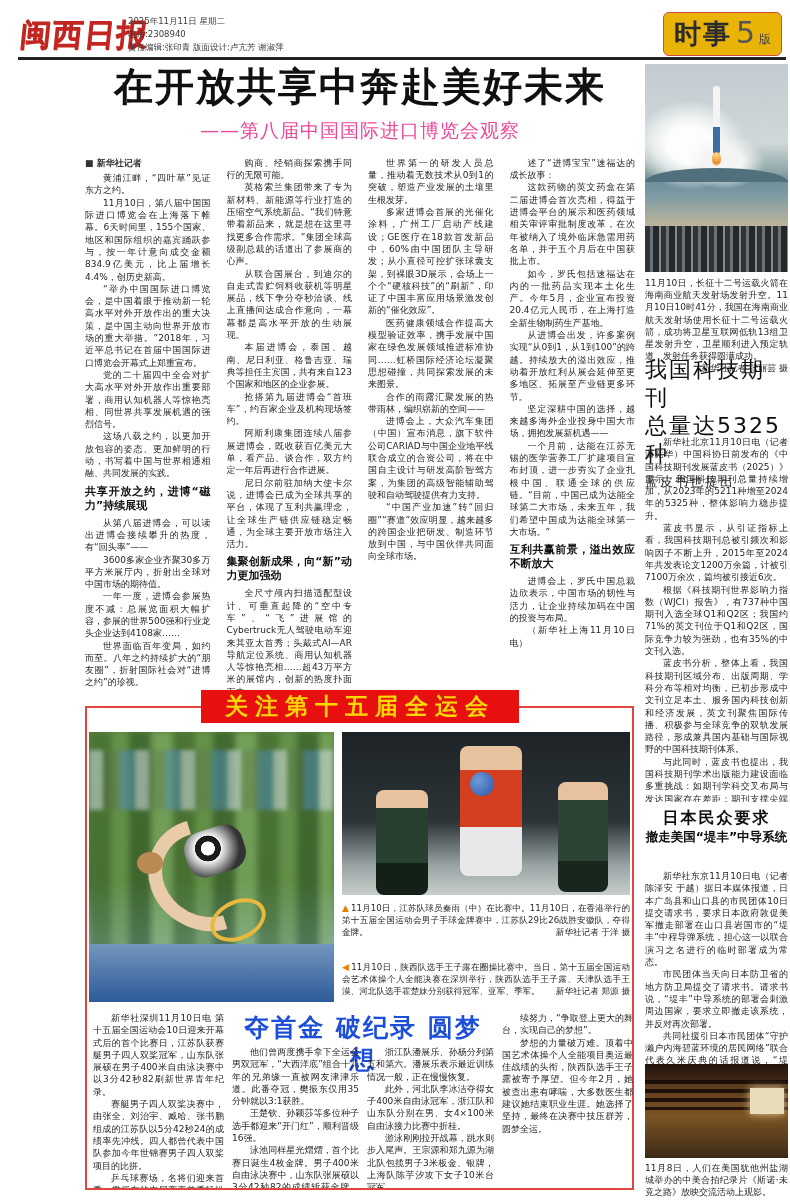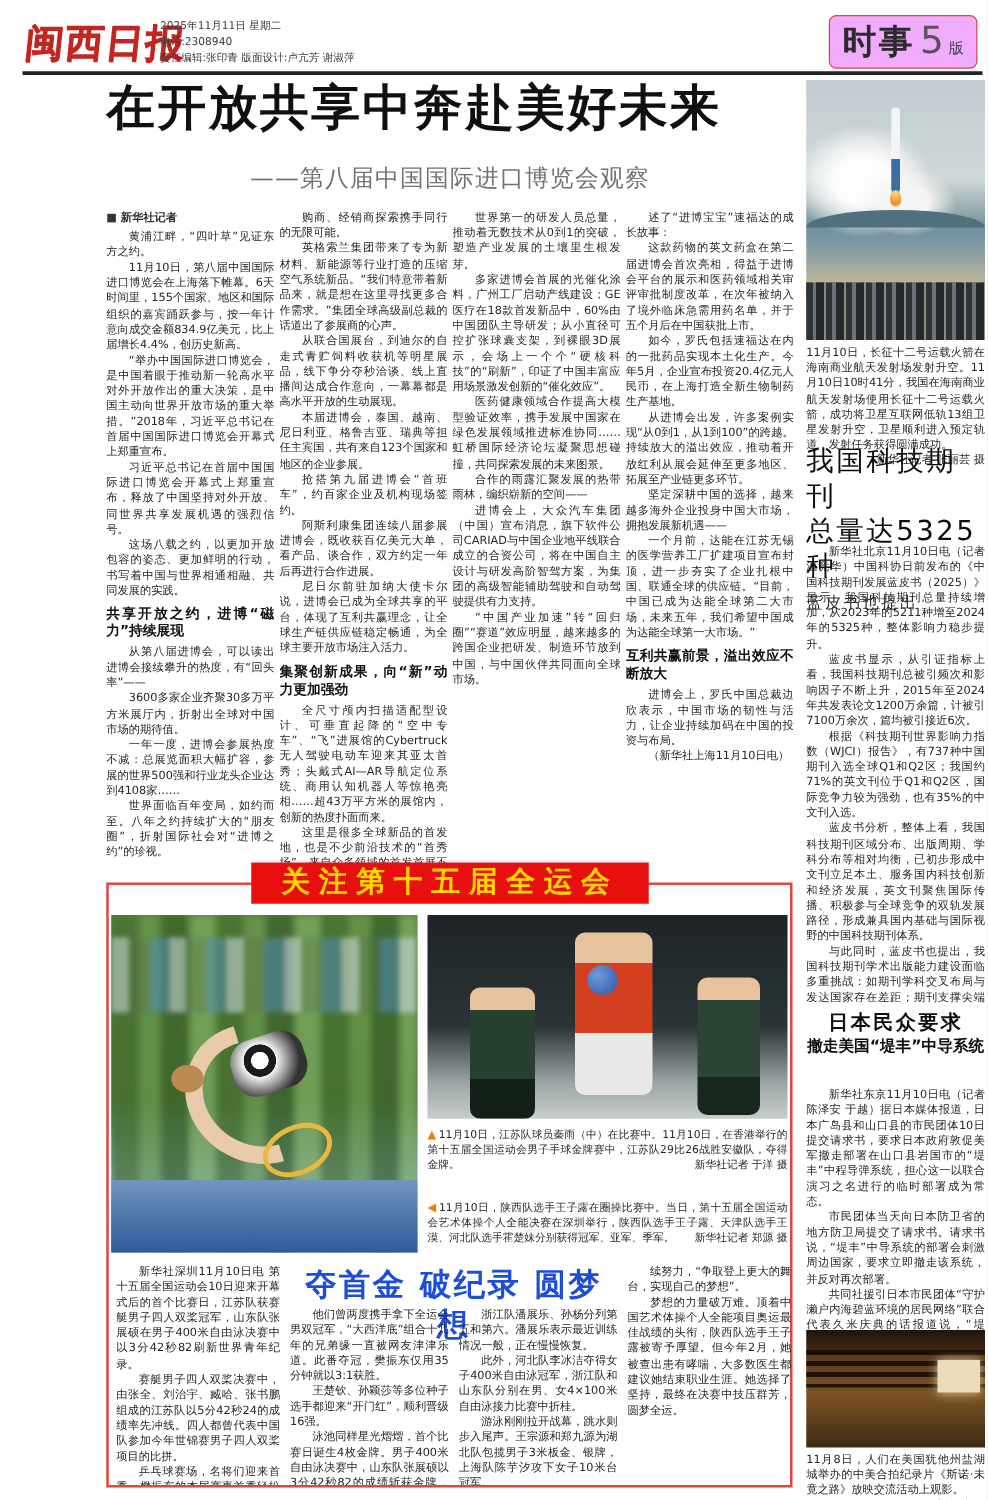--- a/index.html
+++ b/index.html
@@ -4,31 +4,31 @@
 <style>
   * { margin:0; padding:0; box-sizing:border-box; }
   html,body { background:#e9e9e9; }
   body { font-family:"DejaVu Sans","Liberation Sans",sans-serif; }
   .page { position:relative; width:790px; height:1200px; margin:0 auto; background:#ffffff; overflow:hidden; color:#1c1c1c; }
 
   
   .masthead { position:absolute; top:10px; left:0; width:790px; height:46px; }
   .logo { position:absolute; left:20px; top:4px; font-size:31px; font-weight:bold; color:#c32620; transform:skewX(-6deg); letter-spacing:1px; text-shadow:0.5px 0.5px 0 #c32620; }
   .mast-meta { position:absolute; left:128px; top:5px; font-size:8.5px; line-height:13px; color:#3a3a3a; }
-  .page-badge { position:absolute; right:8px; top:2px; border:1.5px solid #d24a42; border-radius:6px; padding:2px 10px 3px 10px; display:flex; align-items:baseline; gap:4px; background:#f0abfc; }
+  .page-badge { position:absolute; right:8px; top:2px; border:1.5px solid #d24a42; border-radius:6px; padding:2px 10px 3px 10px; display:flex; align-items:baseline; gap:4px; background:#eab308; }
   .badge-section { font-size:27px; font-weight:bold; color:#2b2b2b; letter-spacing:2px; }
   .badge-number { font-size:30px; color:#555; }
   .badge-unit { font-size:12px; color:#444; }
   .header-rule { position:absolute; top:57px; left:18px; width:768px; height:2.5px; background:#222; }
 
   
   .main-zone { position:absolute; left:85px; top:66px; width:550px; }
-  .main-headline { text-align:left; font-size:39px; font-weight:bold; color:#101010; letter-spacing:2px; line-height:1.1; }
-  .main-subheadline { text-align:center; font-size:19px; color:#737373; margin-top:21px; letter-spacing:1px; }
-  .cols { display:flex; gap:4px; margin-top:13px; }
+  .main-headline { text-align:center; font-size:39px; font-weight:bold; color:#101010; letter-spacing:2px; line-height:1.1; }
+  .main-subheadline { text-align:center; font-size:19px; color:#ec4899; margin-top:9px; letter-spacing:1px; }
+  .cols { display:flex; gap:16px; margin-top:13px; }
   .col { flex:1 1 0; height:540px; overflow:hidden; }
   .col p, .news-p { font-size:9px; line-height:12.3px; text-align:justify; text-indent:18px; color:#252525; }
   .col .byline { text-indent:0; font-weight:bold; color:#333; margin-bottom:3px; }
   .col .subhead { text-indent:0; font-size:11px; font-weight:bold; line-height:14px; margin:5px 0 4px 0; color:#111; }
 
   
   .sports-zone { position:absolute; left:85px; top:690px; width:550px; height:502px; }
   .red-frame { position:absolute; top:16px; left:0; width:549px; height:484px; border:2.5px solid #e0463c; }
   .sports-banner { position:absolute; top:0; left:116px; width:318px; height:33px; background:#e8100e; color:#ffd800; font-size:23px; font-weight:bold; text-align:center; line-height:33px; letter-spacing:7px; z-index:2; }
   .photo { position:absolute; overflow:hidden; }
@@ -107,21 +107,21 @@
 
   <div class="main-zone" data-interactable="false">
     <div class="main-headline" data-interactable="false">在开放共享中奔赴美好未来</div>
     <div class="main-subheadline" data-interactable="false">——第八届中国国际进口博览会观察</div>
     <div class="cols" data-interactable="false">
       <div class="col" data-interactable="false">
           <p class="byline" data-interactable="false">■ 新华社记者</p>
           <p data-interactable="false">黄浦江畔，“四叶草”见证东方之约。</p>
           <p data-interactable="false">11月10日，第八届中国国际进口博览会在上海落下帷幕。6天时间里，155个国家、地区和国际组织的嘉宾踊跃参与，按一年计意向成交金额834.9亿美元，比上届增长4.4%，创历史新高。</p>
           <p data-interactable="false">“举办中国国际进口博览会，是中国着眼于推动新一轮高水平对外开放作出的重大决策，是中国主动向世界开放市场的重大举措。”2018年，习近平总书记在首届中国国际进口博览会开幕式上郑重宣布。</p>
-          <p data-interactable="false">习近平总书记在首届中国国际进口博览会开幕式上郑重宣布，释放了中国坚持对外开放、同世界共享发展机遇的强烈信号。</p>
+          <p data-interactable="false">党的二十届四中全会对扩大高水平对外开放作出重要部署，商用认知机器人等惊艳亮相、同世界共享发展机遇的强烈信号。</p>
           <p data-interactable="false">这场八载之约，以更加开放包容的姿态、更加鲜明的行动，书写着中国与世界相通相融、共同发展的实践。</p>
           <p class="subhead" data-interactable="false">共享开放之约，进博“磁力”持续展现</p>
           <p data-interactable="false">从第八届进博会，可以读出进博会接续攀升的热度，有“回头率”——</p>
           <p data-interactable="false">3600多家企业齐聚30多万平方米展厅内，折射出全球对中国市场的期待值。</p>
           <p data-interactable="false">一年一度，进博会参展热度不减：总展览面积大幅扩容，参展的世界500强和行业龙头企业达到4108家……</p>
           <p data-interactable="false">世界面临百年变局，如约而至。八年之约持续扩大的“朋友圈”，折射国际社会对“进博之约”的珍视。</p>
         </div>
       <div class="col" data-interactable="false">
           <p data-interactable="false">购商、经销商探索携手同行的无限可能。</p>
           <p data-interactable="false">英格索兰集团带来了专为新材料、新能源等行业打造的压缩空气系统新品。“我们特意带着新品来，就是想在这里寻找更多合作需求。”集团全球高级副总裁的话道出了参展商的心声。</p>

